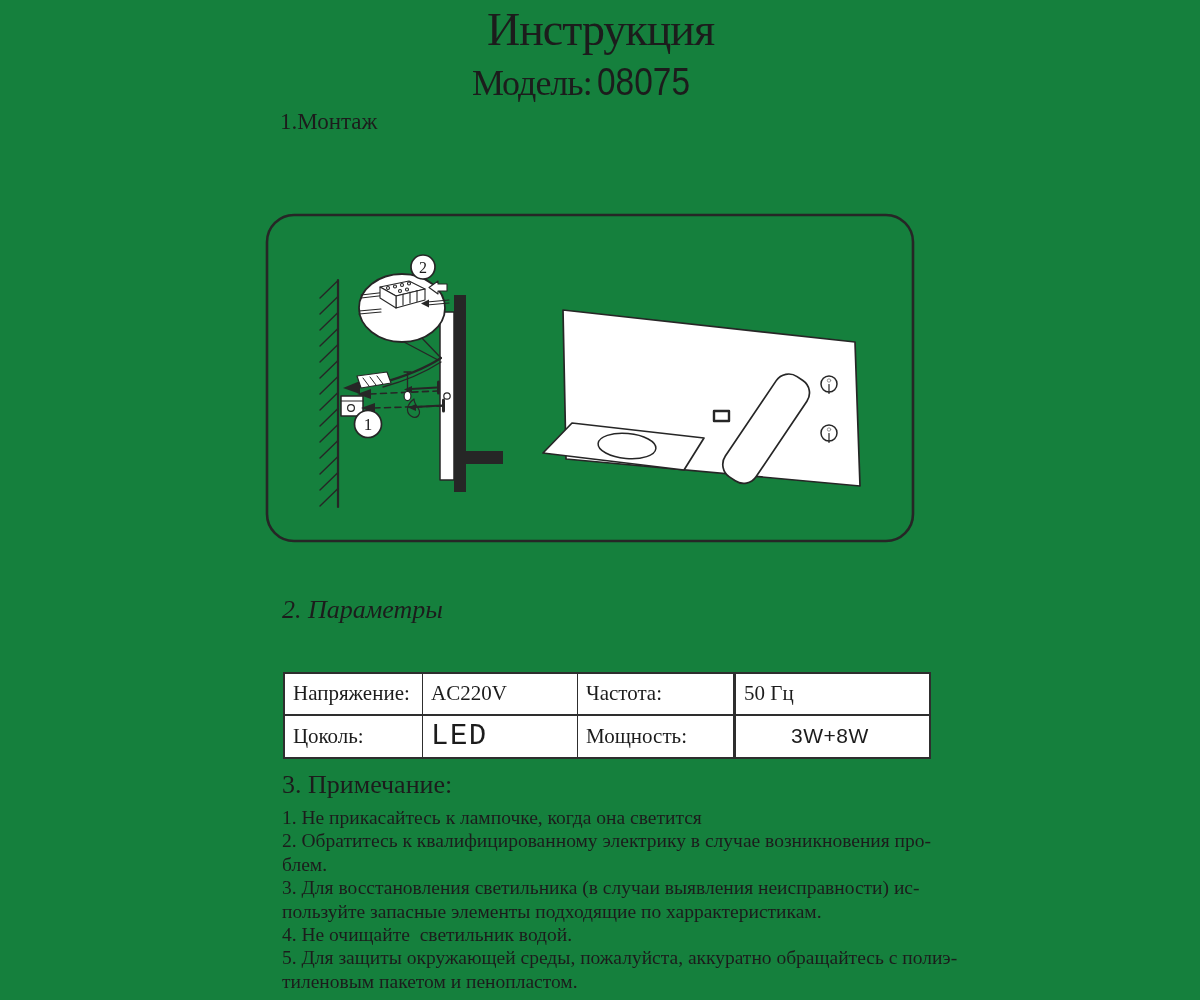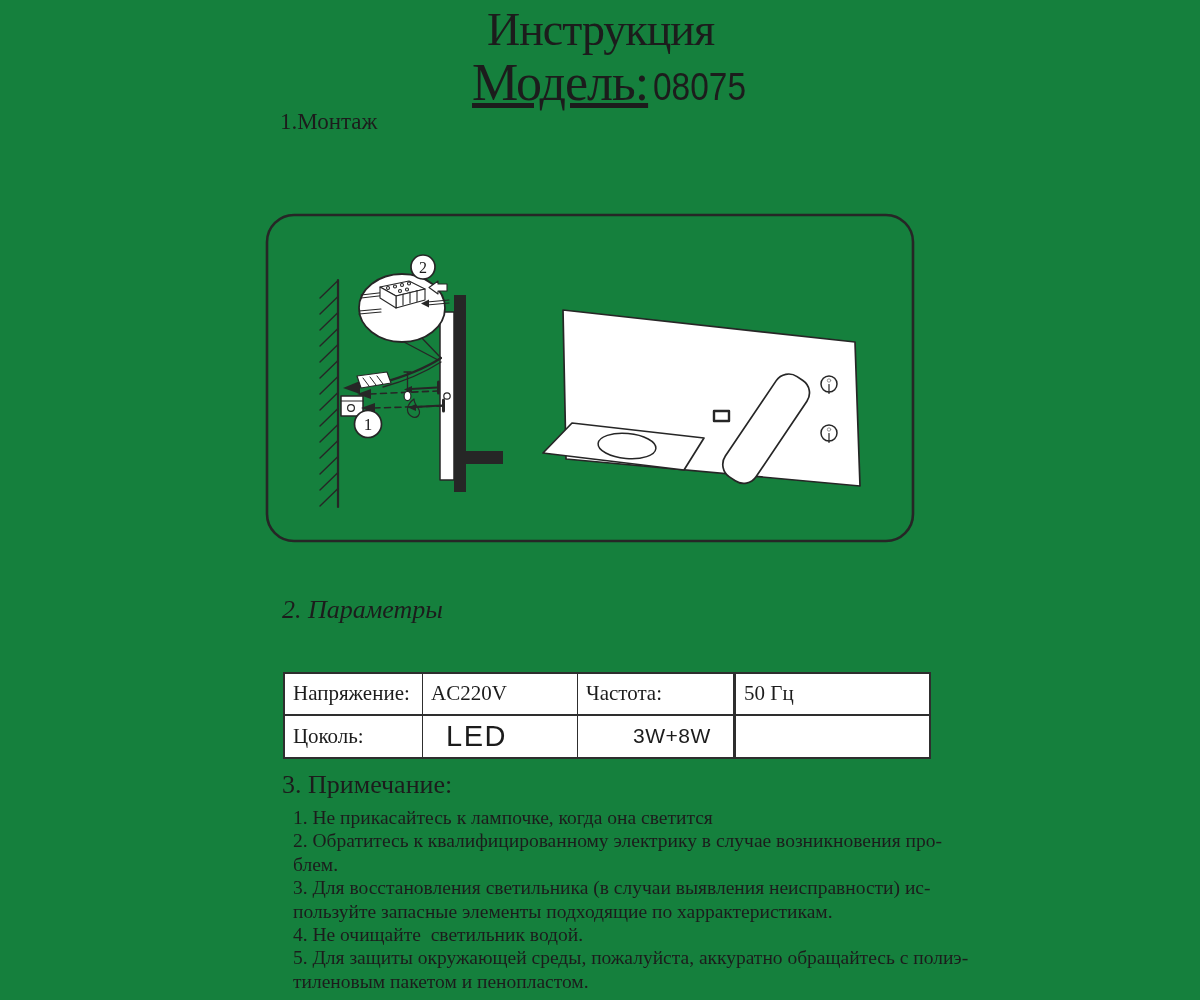--- a/index.html
+++ b/index.html
@@ -4,21 +4,21 @@
 <style>
   html,body{margin:0;padding:0;background:#e8e8e8;}
   .page{
     position:relative;width:1200px;height:1000px;background:#15803d;
     font-family:"Liberation Serif",serif;color:#1c1c1c;overflow:hidden;
   }
   .abs{position:absolute;}
   
   .title{left:487px;top:5px;font-size:46px;line-height:50px;letter-spacing:-1px;}
   .model-row{left:472px;top:57px;display:flex;align-items:baseline;gap:5px;}
-  .model-label{font-size:52px;line-height:52px;letter-spacing:-1px;text-decoration:underline;}
+  .model-label{font-size:36px;line-height:52px;letter-spacing:-1px;}
   .model-number{
     font-family:"Liberation Sans",sans-serif;font-size:38px;line-height:44px;
     transform:scaleX(.88);transform-origin:left bottom;letter-spacing:0;
   }
   .s1-heading{left:280px;top:109px;font-size:23px;line-height:26px;}
   
   .diagram{left:263px;top:211px;width:655px;height:335px;}
   .diagram svg{display:block;width:655px;height:335px;}
   .co-label{font-family:"Liberation Serif",serif;fill:#1c1c1c;}
   
@@ -27,25 +27,25 @@
     left:283px;top:672px;width:644px;height:83px;
     border:2px solid #2e2e2e;display:grid;
     grid-template-columns:138px 155px 158px 1fr;
     grid-template-rows:1fr 1fr;
     background:#fff;
   }
   .cell{display:flex;align-items:center;padding-left:8px;font-size:21px;overflow:hidden;}
   .cell:nth-child(-n+4){border-bottom:2px solid #2e2e2e;}
   .cell:nth-child(4n+1),.cell:nth-child(4n+2){border-right:1.5px solid #2e2e2e;}
   .cell:nth-child(4n+3){border-right:3px solid #2e2e2e;}
-  .val-led{font-family:Liberation Sans, sans-serif;font-size:29px;letter-spacing:1.5px;margin-left:15px;}
+  .val-led{font-family:Liberation Mono, monospace;font-size:29px;letter-spacing:1.5px;}
   .val-sans{font-family:"Liberation Sans",sans-serif;font-size:21px;letter-spacing:.5px;margin-left:47px;}
   
   .s3-heading{left:282px;top:770px;font-size:26px;line-height:30px;}
-  .notes{left:282px;top:806px;width:720px;font-size:19.5px;line-height:23.4px;margin-left:11px;}
+  .notes{left:282px;top:806px;width:720px;font-size:19.5px;line-height:23.4px;}
   .note-line{white-space:pre;}
 </style>
 </head>
 <body>
 
 <div class="page">
 
   <div class="abs title">Инструкция</div>
 
   <div class="abs model-row">
@@ -165,20 +165,21 @@
 
   <div class="abs s2-heading">2. Параметры</div>
 
   <div class="abs params-table">
     <div class="cell">Напряжение:</div>
     <div class="cell">AC220V</div>
     <div class="cell">Частота:</div>
     <div class="cell">50 Гц</div>
     <div class="cell">Цоколь:</div>
     <div class="cell val-led">LED</div>
+    <div class="cell">Мощность:</div>
     <div class="cell val-sans">3W+8W</div>
   </div>
 
   <div class="abs s3-heading">3. Примечание:</div>
 
   <div class="abs notes">
     <div class="note-line">1. Не прикасайтесь к лампочке, когда она светится</div>
     <div class="note-line">2. Обратитесь к квалифицированному электрику в случае возникновения про-</div>
     <div class="note-line">блем.</div>
     <div class="note-line">3. Для восстановления светильника (в случаи выявления неисправности) ис-</div>

